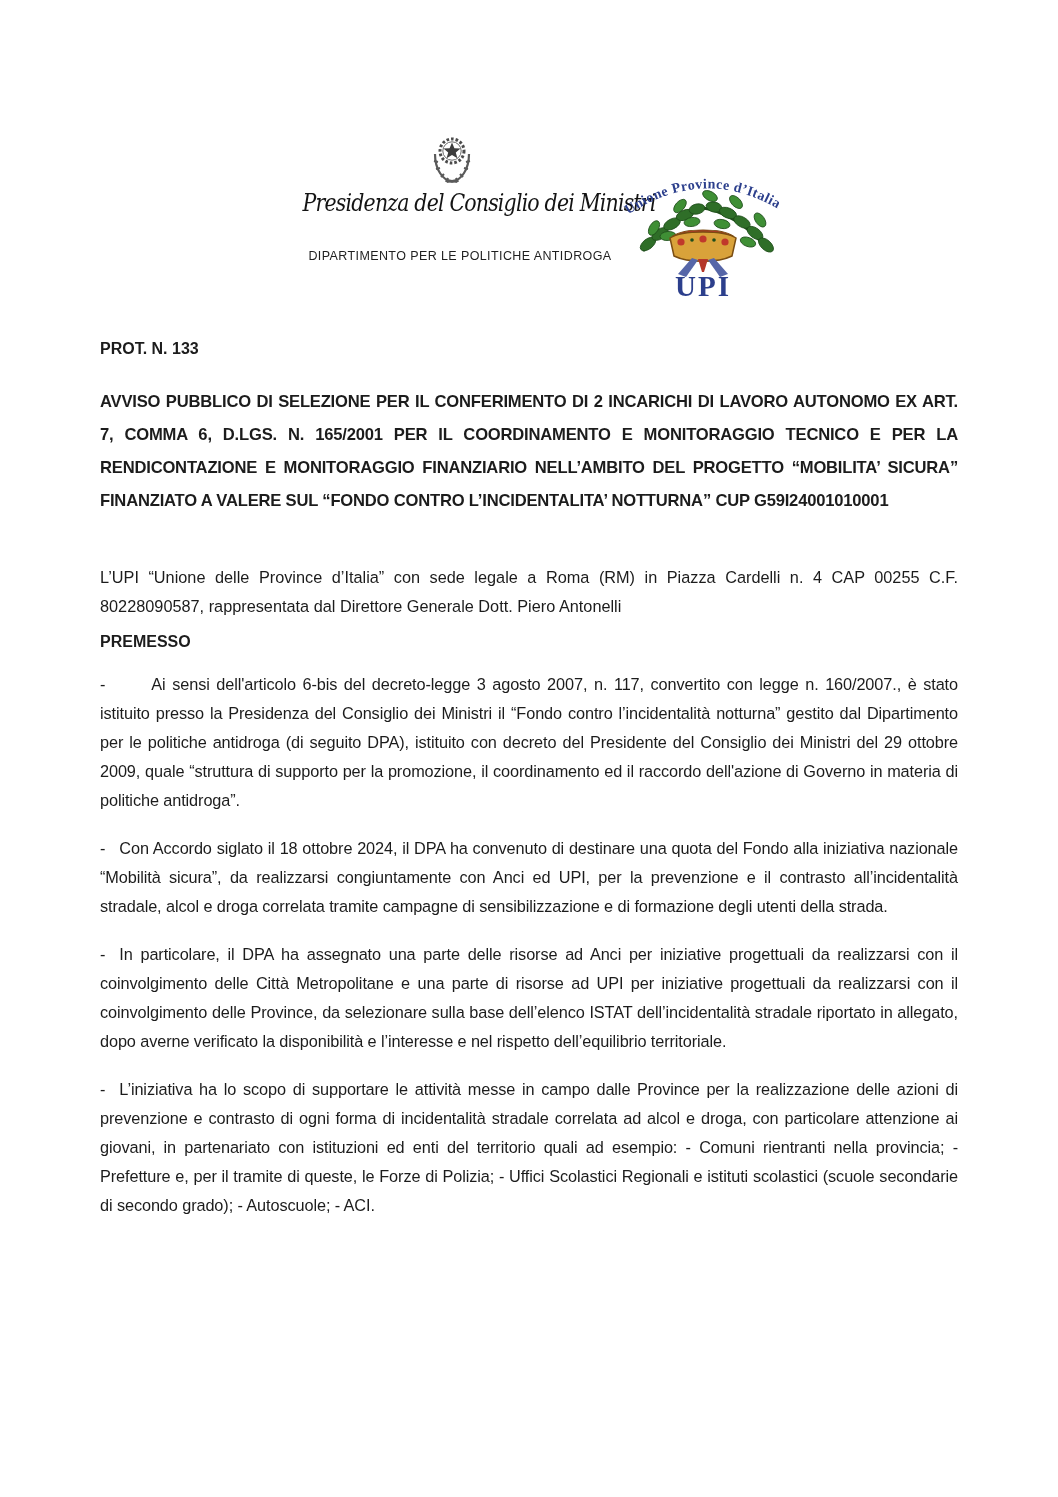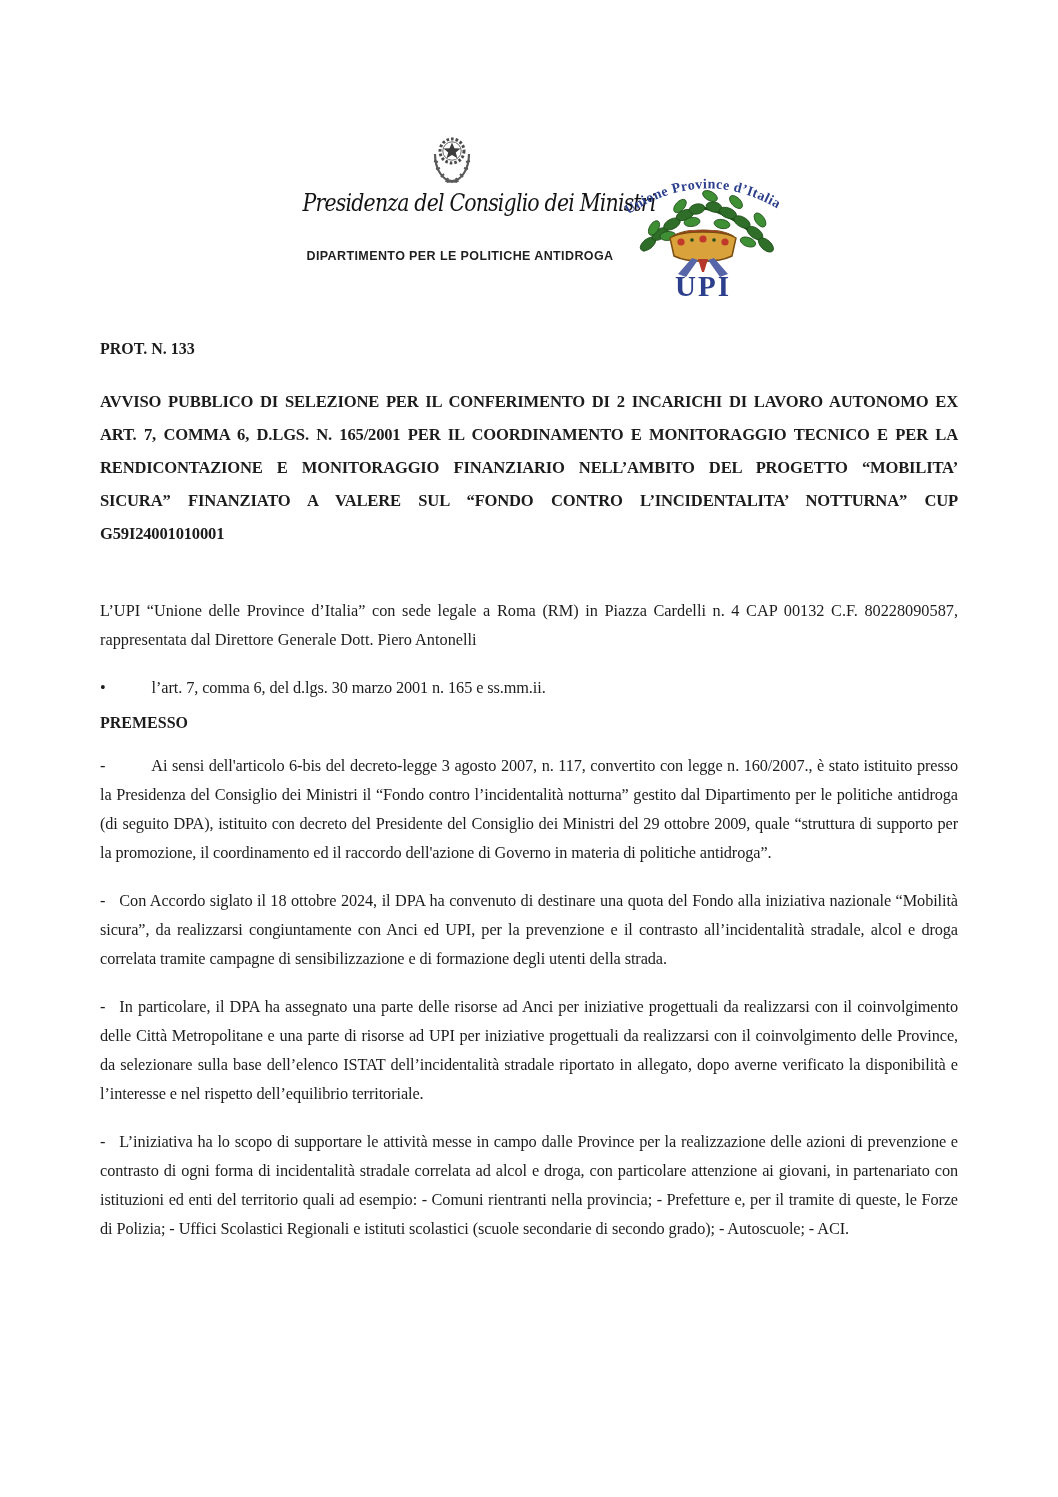--- a/index.html
+++ b/index.html
@@ -23,29 +23,29 @@
     font-size: 25px;
     letter-spacing: -1px;
     color: #141414;
     white-space: nowrap;
     transform: scaleX(0.82);
     transform-origin: center;
   }
   .dept {
     position: absolute; left: 288px; top: 249px; width: 344px;
     text-align: center;
-    font-size: 12.5px; font-weight: bold; letter-spacing: 0.4px;
+    font-size: 12.5px; font-weight: normal; letter-spacing: 0.4px;
     color: #1f1f1f;
   }
   .upi-logo { position: absolute; left: 618px; top: 162px; }
   .upi-arc-text { font-family: "Liberation Serif", serif; font-size: 14px; font-weight: bold; letter-spacing: 0.5px; }
   .upi-acronym { font-family: "Liberation Serif", serif; font-size: 29px; font-weight: bold; letter-spacing: 2px; }
 
   
-  .content { padding: 0 100px; font-family: Liberation Serif, serif; }
+  .content { padding: 0 100px; }
   .prot { margin: 30px 0 0 0; font-weight: bold; font-size: 16px; }
   .doc-title {
     margin: 27px 0 0 0;
     font-weight: bold; font-size: 16.6px; line-height: 33px;
     text-align: justify; letter-spacing: -0.2px;
   }
   .intro { margin: 46px 0 0 0; font-size: 16.3px; line-height: 29px; text-align: justify; }
   .section-heading { margin: 48px 0 0 0; font-weight: bold; font-size: 16px; }
   .section-heading.premesso { margin-top: 12px; }
   .item {
@@ -145,24 +145,23 @@
       <text class="upi-acronym" x="85" y="134" text-anchor="middle" fill="#2c3f8c">UPI</text>
     </svg>
   </div>
 
   <div class="content">
 
     <p class="prot">PROT. N. 133</p>
 
     <p class="doc-title">AVVISO PUBBLICO DI SELEZIONE PER IL CONFERIMENTO DI 2 INCARICHI DI LAVORO AUTONOMO EX ART. 7, COMMA 6, D.LGS. N. 165/2001 PER IL COORDINAMENTO E MONITORAGGIO TECNICO E PER LA RENDICONTAZIONE E MONITORAGGIO FINANZIARIO NELL’AMBITO DEL PROGETTO “MOBILITA’ SICURA” FINANZIATO A VALERE SUL “FONDO CONTRO L’INCIDENTALITA’ NOTTURNA” CUP G59I24001010001</p>
 
-    <p class="intro">L’UPI “Unione delle Province d’Italia” con sede legale a Roma (RM) in Piazza Cardelli n. 4 CAP 00132 C.F. 80228090587, rappresentata dal Direttore Generale Dott. Piero Antonelli</p>
+    <p class="intro">L’UPI “Unione delle Province d’Italia” con sede legale a Roma (RM) in Piazza Cardelli n. 4 CAP 00255 C.F. 80228090587, rappresentata dal Direttore Generale Dott. Piero Antonelli</p>
 
 
-    <p class="item"><span class="marker">•</span><span class="gap-wide"></span><span>l’art. 7, comma 6, del d.lgs. 30 marzo 2001 n. 165 e ss.mm.ii.</span></p>
 
     <p class="section-heading premesso">PREMESSO</p>
 
     <p class="item"><span class="marker">-</span><span class="gap-wide"></span><span>Ai sensi dell'articolo 6-bis del decreto-legge 3 agosto 2007, n. 117, convertito con legge n. 160/2007., è stato istituito presso la Presidenza del Consiglio dei Ministri il “Fondo contro l’incidentalità notturna” gestito dal Dipartimento per le politiche antidroga (di seguito DPA), istituito con decreto del Presidente del Consiglio dei Ministri del 29 ottobre 2009, quale “struttura di supporto per la promozione, il coordinamento ed il raccordo dell'azione di Governo in materia di politiche antidroga”.</span></p>
 
     <p class="item"><span class="marker">-</span><span class="gap-narrow"></span><span>Con Accordo siglato il 18 ottobre 2024, il DPA ha convenuto di destinare una quota del Fondo alla iniziativa nazionale “Mobilità sicura”, da realizzarsi congiuntamente con Anci ed UPI, per la prevenzione e il contrasto all’incidentalità stradale, alcol e droga correlata tramite campagne di sensibilizzazione e di formazione degli utenti della strada.</span></p>
 
     <p class="item"><span class="marker">-</span><span class="gap-narrow"></span><span>In particolare, il DPA ha assegnato una parte delle risorse ad Anci per iniziative progettuali da realizzarsi con il coinvolgimento delle Città Metropolitane e una parte di risorse ad UPI per iniziative progettuali da realizzarsi con il coinvolgimento delle Province, da selezionare sulla base dell’elenco ISTAT dell’incidentalità stradale riportato in allegato, dopo averne verificato la disponibilità e l’interesse e nel rispetto dell’equilibrio territoriale.</span></p>
 
     <p class="item"><span class="marker">-</span><span class="gap-narrow"></span><span>L’iniziativa ha lo scopo di supportare le attività messe in campo dalle Province per la realizzazione delle azioni di prevenzione e contrasto di ogni forma di incidentalità stradale correlata ad alcol e droga, con particolare attenzione ai giovani, in partenariato con istituzioni ed enti del territorio quali ad esempio: - Comuni rientranti nella provincia; - Prefetture e, per il tramite di queste, le Forze di Polizia; - Uffici Scolastici Regionali e istituti scolastici (scuole secondarie di secondo grado); - Autoscuole; - ACI.</span></p>

